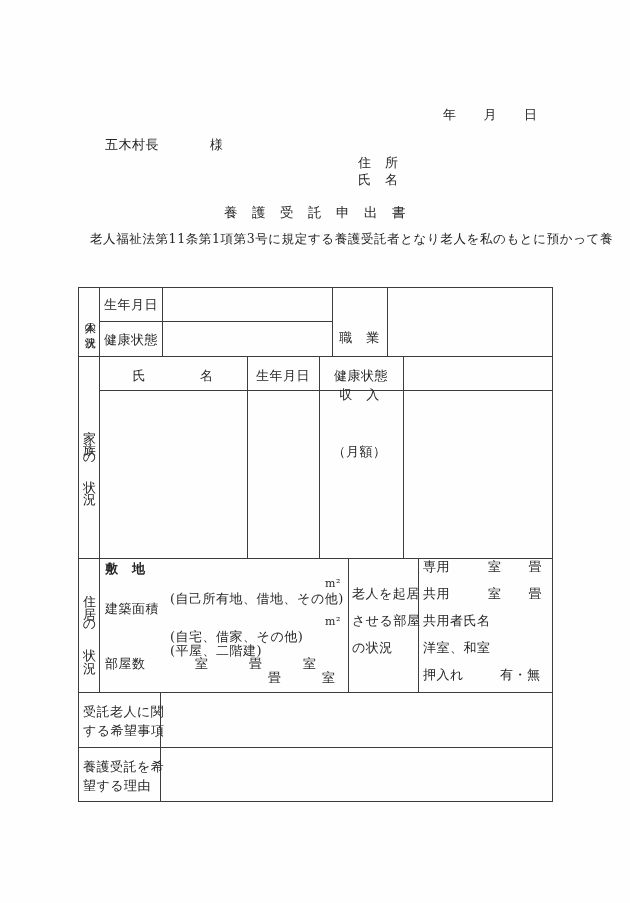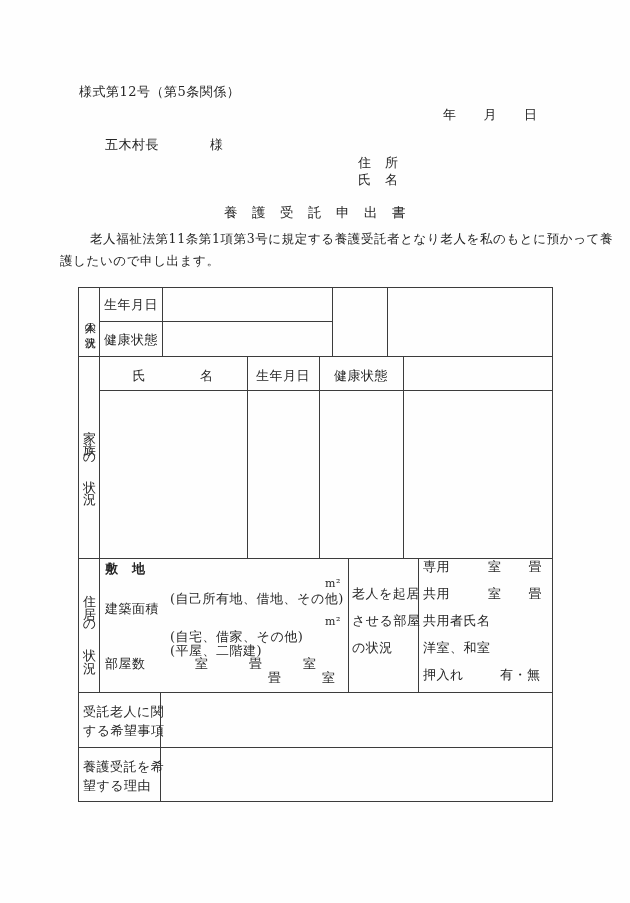--- a/index.html
+++ b/index.html
@@ -48,31 +48,29 @@
     white-space:pre;
     letter-spacing:0.5px;
   }
   .field{position:absolute;}
 </style>
 </head>
 <body>
 
 <div class="page">
 
-  <span class="t" style="left:79px;top:84px;">様式第12号（第5条関係）</span>
   <span class="t" style="left:443px;top:107px;">年　　月　　日</span>
   <span class="t" style="left:105px;top:137px;text-align:center;">五木村長</span>
   <span class="t" style="left:210px;top:137px;">様</span>
   <span class="t" style="left:358px;top:155px;">住　所</span>
   <span class="t" style="left:358px;top:172px;">氏　名</span>
 
   <span class="t center" style="left:0;top:204px;width:630px;font-size:13.5px;">養　護　受　託　申　出　書</span>
 
   <span class="t para" style="left:90px;top:231px;">老人福祉法第11条第1項第3号に規定する養護受託者となり老人を私のもとに預かって養</span>
-  <span class="t para" style="left:60px;top:253px;">護したいので申し出ます。</span>
 
   <div class="outer" style="left:78px;top:287px;width:475px;height:515px;"></div>
 
   <div class="vl" style="left:99px;top:287px;height:405px;"></div>
   <div class="vl" style="left:162px;top:287px;height:69px;"></div>
   <div class="vl" style="left:332px;top:287px;height:69px;"></div>
   <div class="vl" style="left:387px;top:287px;height:69px;"></div>
   <div class="vl" style="left:247px;top:356px;height:202px;"></div>
   <div class="vl" style="left:319px;top:356px;height:202px;"></div>
   <div class="vl" style="left:403px;top:356px;height:202px;"></div>
@@ -83,20 +81,25 @@
   <div class="hl" style="left:99px;top:321px;width:233px;"></div>
   <div class="hl" style="left:78px;top:356px;width:475px;"></div>
   <div class="hl" style="left:99px;top:390px;width:454px;"></div>
   <div class="hl" style="left:78px;top:558px;width:475px;"></div>
   <div class="hl" style="left:78px;top:692px;width:475px;"></div>
   <div class="hl" style="left:78px;top:747px;width:475px;"></div>
 
   <div class="vert" style="left:79px;top:288px;width:20px;height:68px;font-size:11px;letter-spacing:1px;">本人の状況</div>
   <span class="t" style="left:104px;top:297px;">生年月日</span>
   <span class="t" style="left:104px;top:332px;">健康状態</span>
+  <div class="cellcenter" style="left:332px;top:290px;width:55px;">
+    <div>職　業</div>
+    <div>収　入</div>
+    <div>（月額）</div>
+  </div>
   <div class="field" style="left:163px;top:288px;width:168px;height:32px;"></div>
   <div class="field" style="left:163px;top:322px;width:168px;height:33px;"></div>
   <div class="field" style="left:388px;top:288px;width:164px;height:67px;"></div>
 
   <div class="vert" style="left:79px;top:357px;width:20px;height:200px;font-size:13px;letter-spacing:12px;">家族の状況</div>
   <div class="cellcenter" style="left:99px;top:366px;width:148px;">氏　　　　名</div>
   <div class="cellcenter" style="left:247px;top:366px;width:72px;">生年月日</div>
   <div class="cellcenter" style="left:319px;top:366px;width:84px;">健康状態</div>
   <div class="field" style="left:100px;top:391px;width:452px;height:166px;"></div>
 

